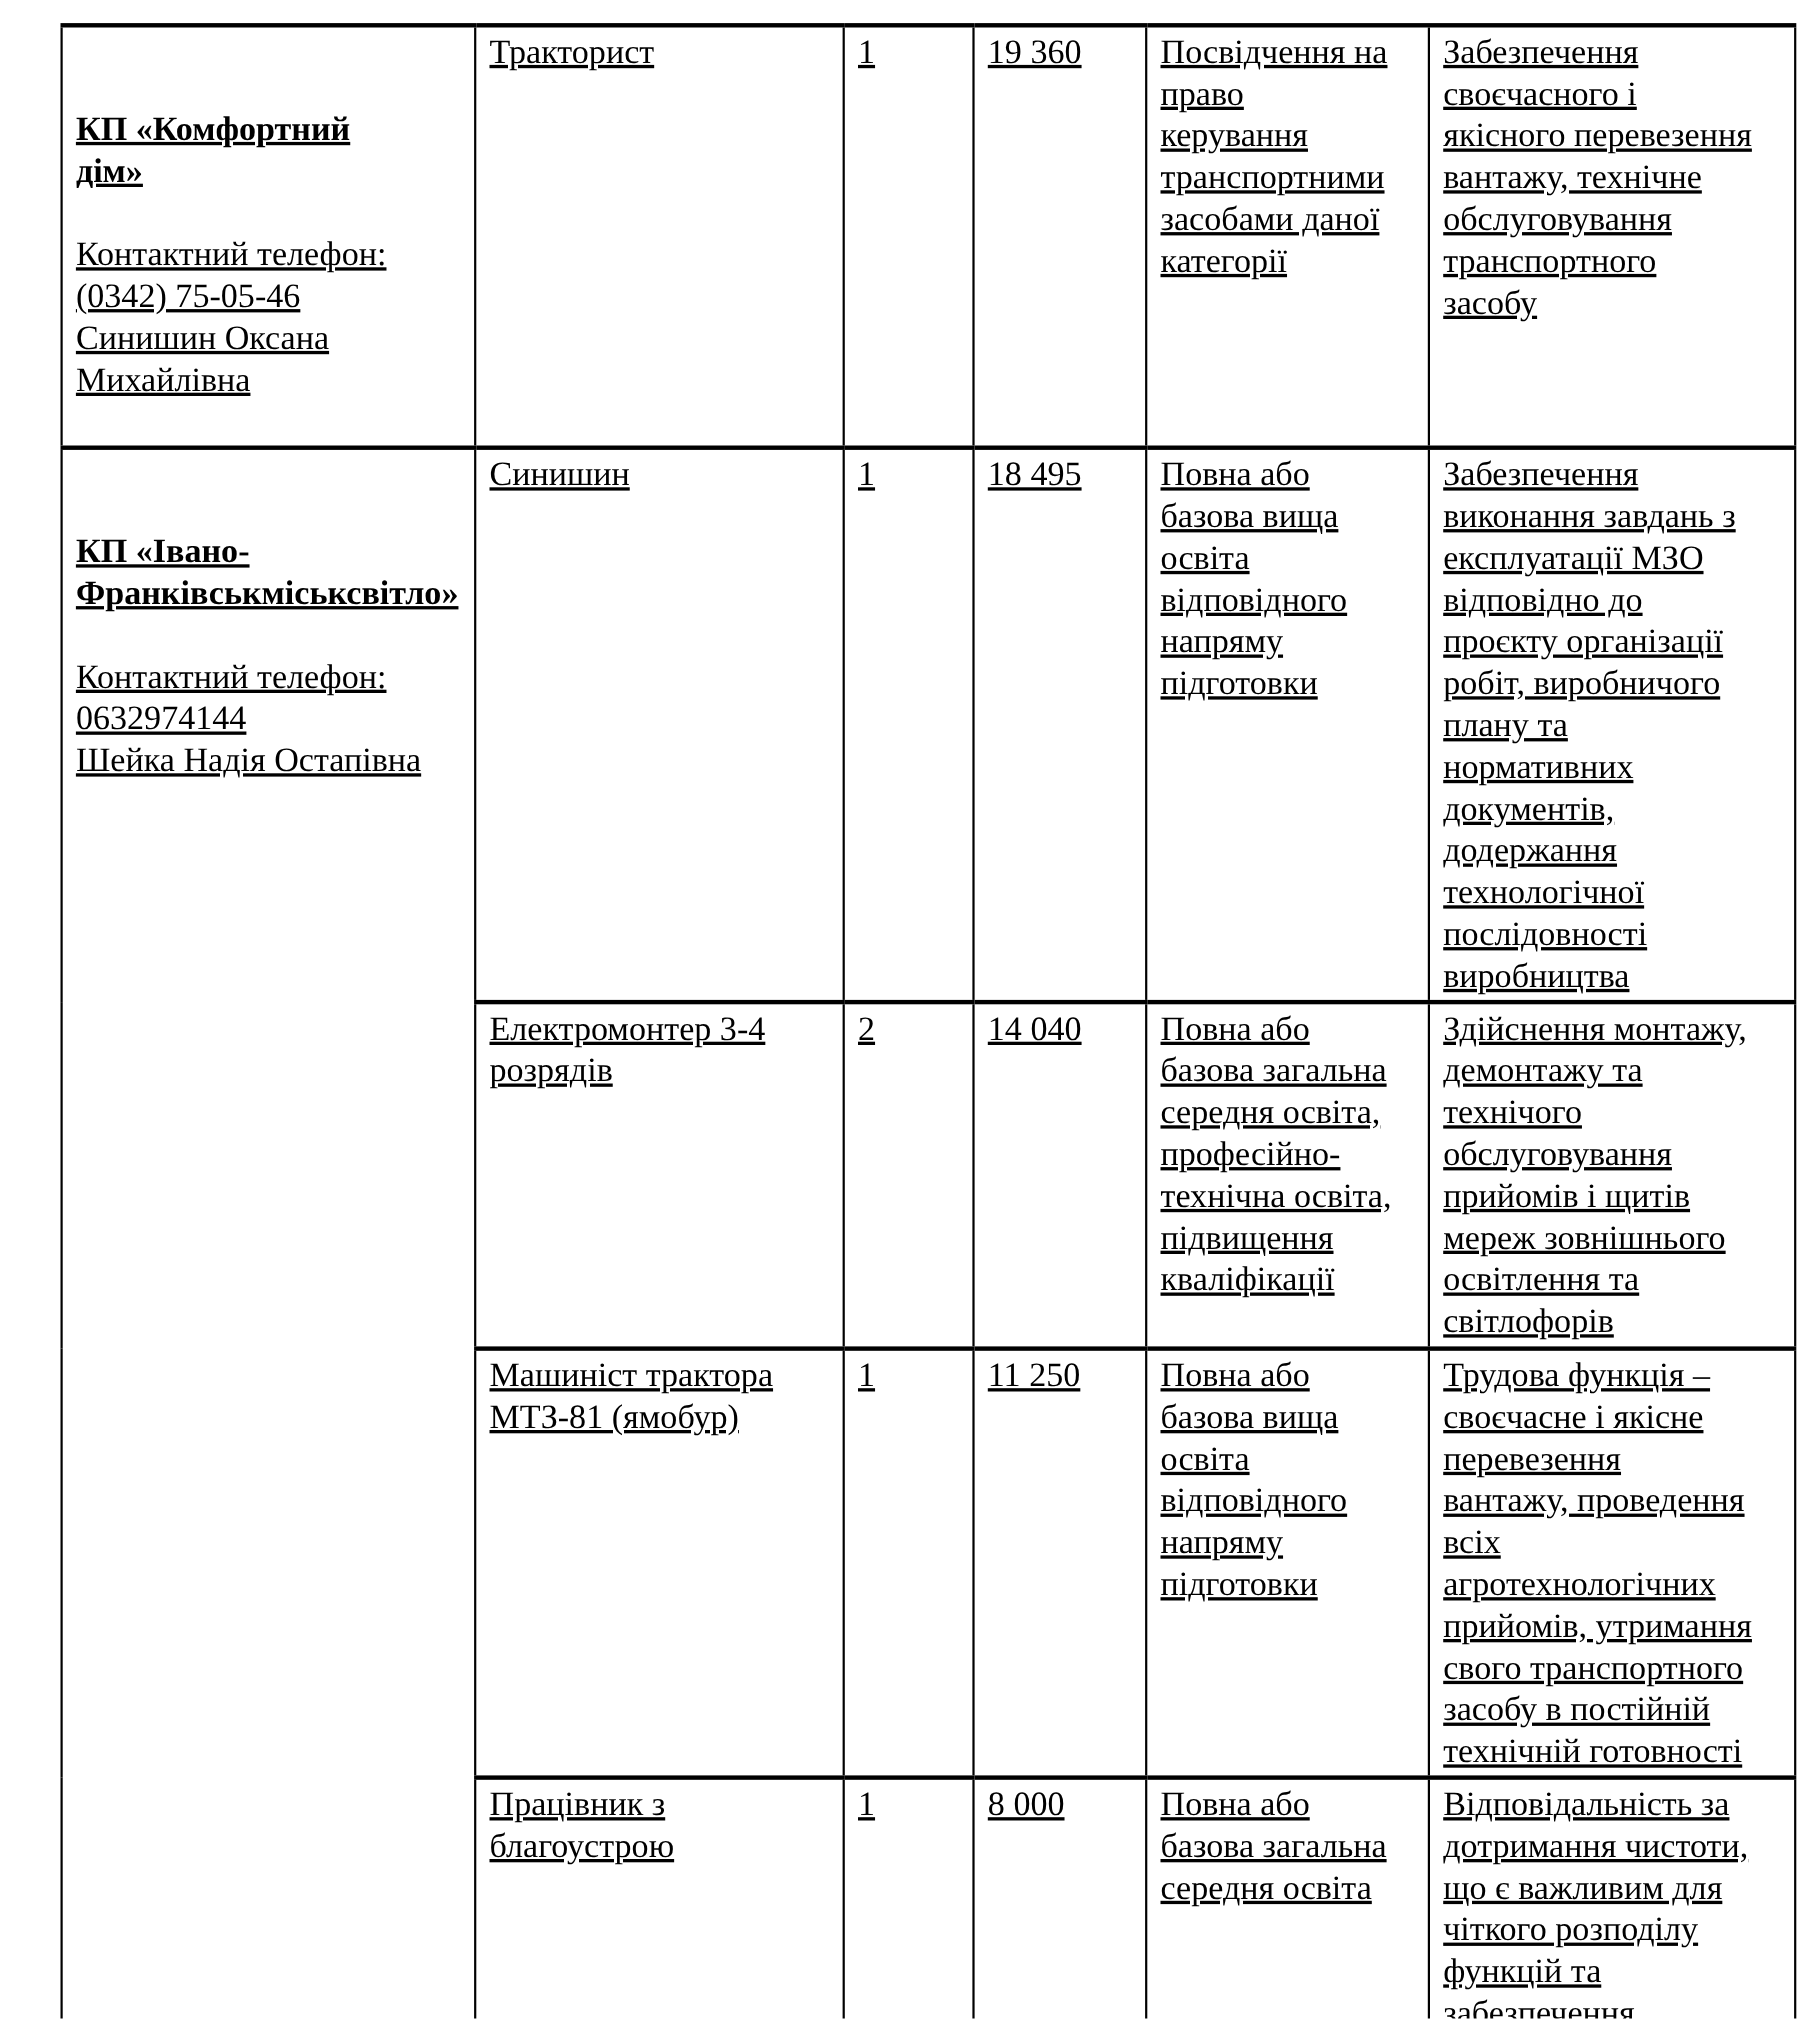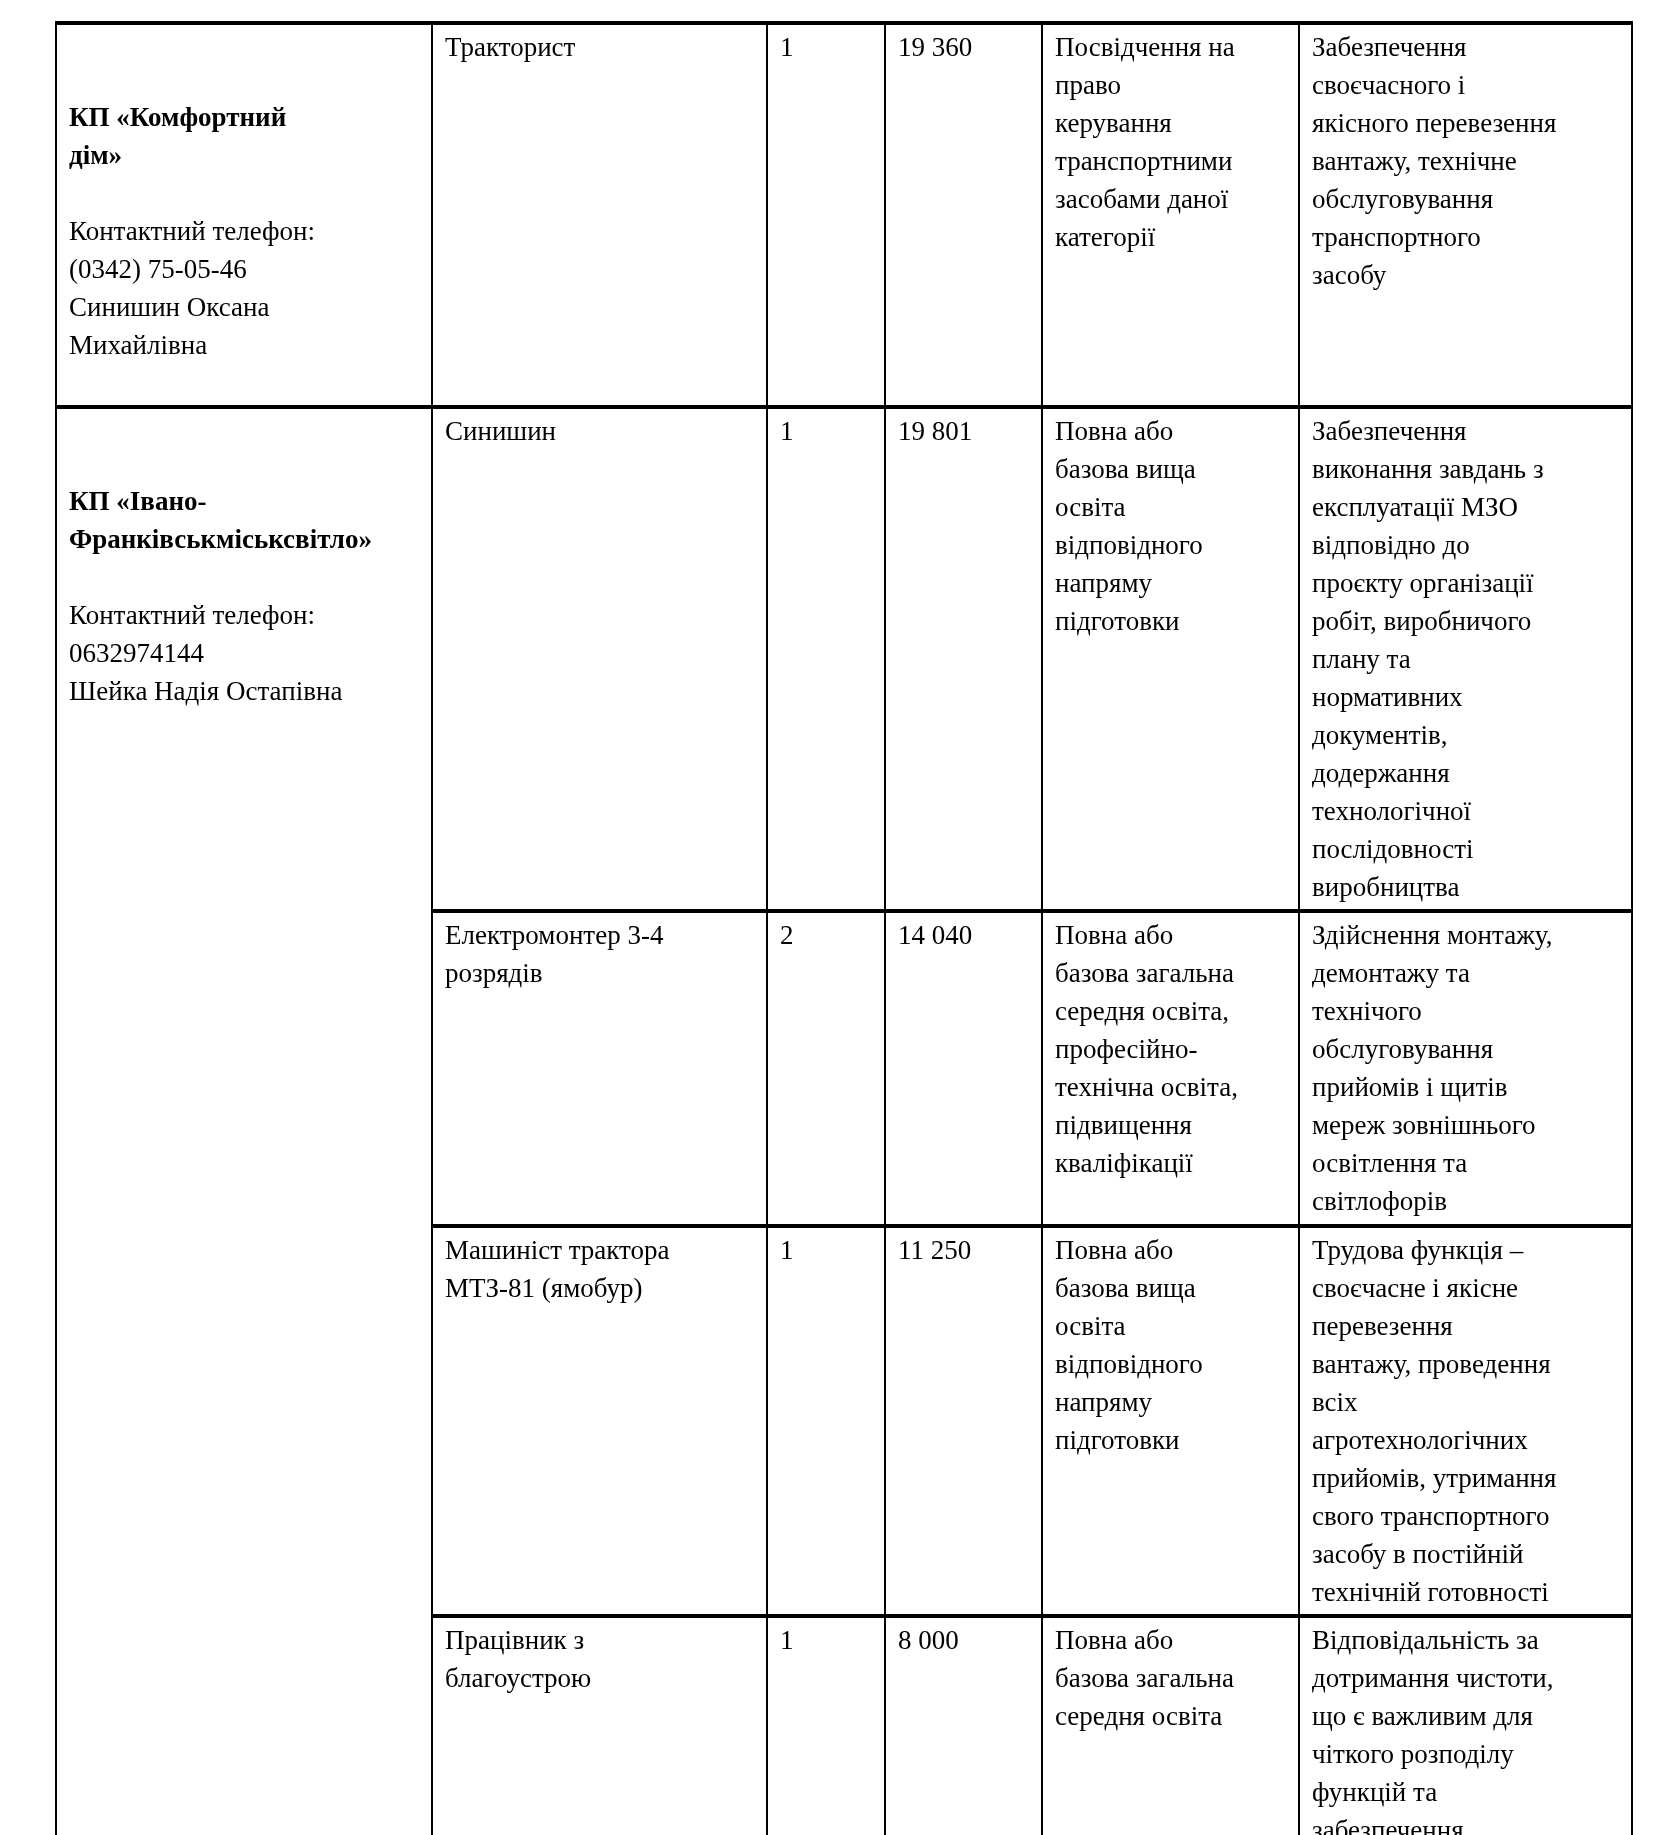--- a/index.html
+++ b/index.html
@@ -30,26 +30,27 @@
     table-layout: fixed;
     width: 1576px;
     background: #ffffff;
   }
   table.vacancies td {
     border-left: 2px solid #000;
     border-right: 2px solid #000;
     border-top: 4px solid #000;
     border-bottom: 4px solid #000;
     padding: 3px 8px 3px 12px;
-    font-size: 27px;
+    font-size: 31px;
     line-height: 38px;
     vertical-align: top;
     white-space: pre-line;
     overflow: hidden;
     word-wrap: break-word;
+    text-decoration: underline;
   }
   tr.r1 { height: 274px; }
   tr.r2 { height: 501px; }
   tr.r3 { height: 315px; }
   tr.r4 { height: 388px; }
   tr.r5 { height: 312px; }
   td.org-cell {
     vertical-align: middle;
   }
   .org-name {
@@ -106,21 +107,21 @@
       <tr class="r2">
         <td class="org-cell" rowspan="4">
           <span class="org-name">КП «Івано-
 Франківськміськсвітло»</span>
           <span class="org-contact">Контактний телефон:
 0632974144
 Шейка Надія Остапівна</span>
         </td>
         <td>Синишин</td>
         <td>1</td>
-        <td>19 801</td>
+        <td>18 495</td>
         <td>Повна або
 базова вища
 освіта
 відповідного
 напряму
 підготовки</td>
         <td>Забезпечення
 виконання завдань з
 експлуатації МЗО
 відповідно до

